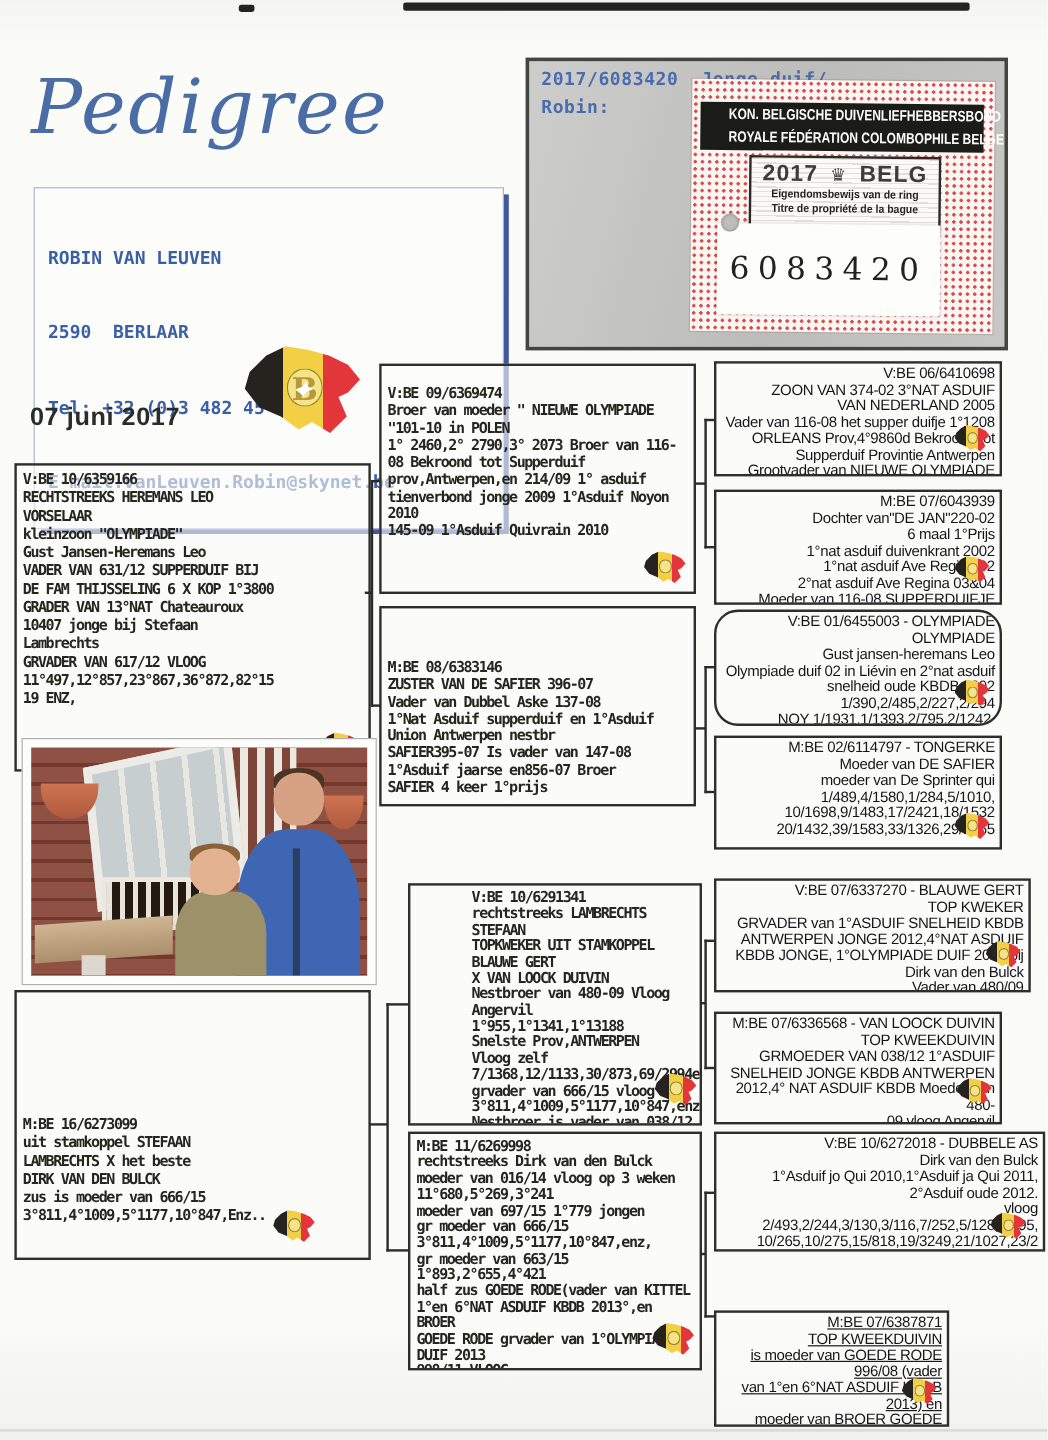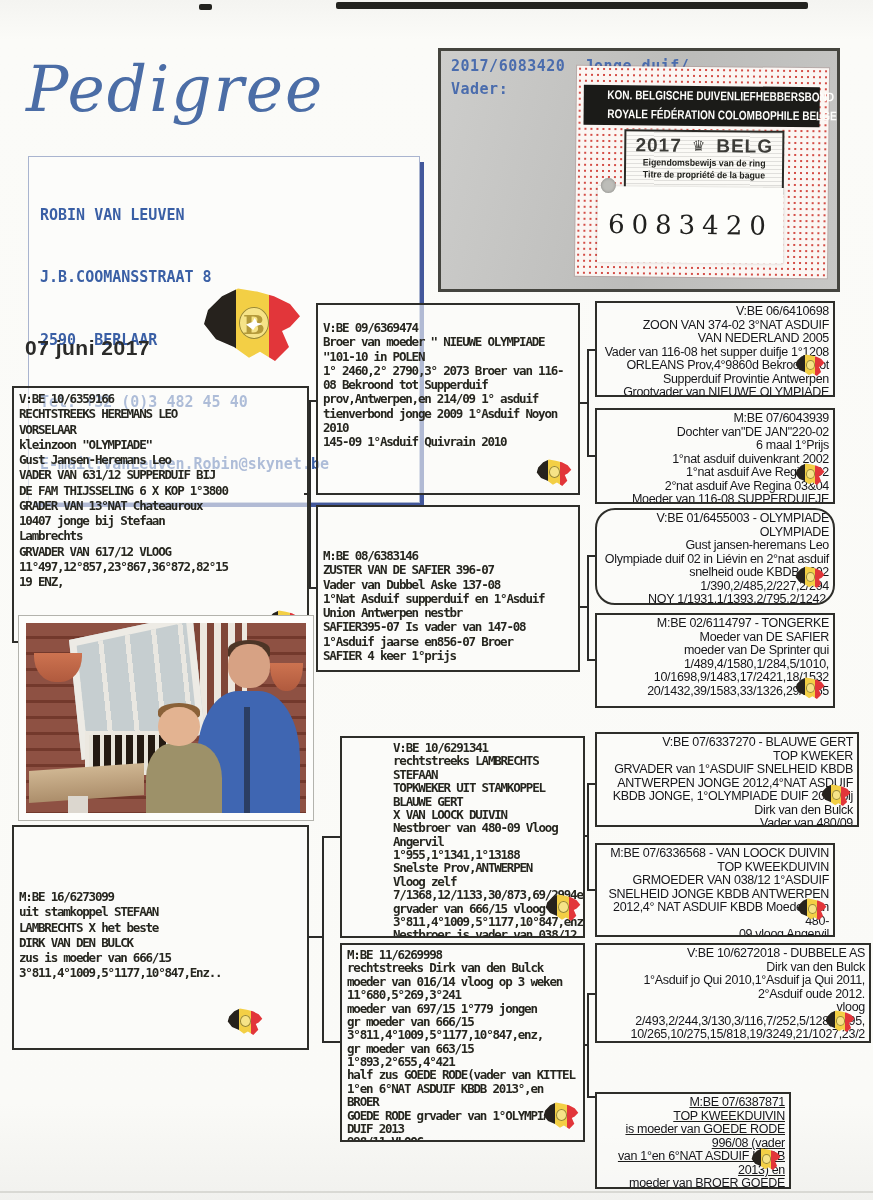--- a/index.html
+++ b/index.html
@@ -140,38 +140,37 @@
 <body>
 
 <div class="abs scan-bar" style="left:336px;top:2px;width:472px;height:7px;"></div>
 <div class="abs scan-bar" style="left:199px;top:4px;width:13px;height:6px;"></div>
 <div class="abs scan-line" style="left:0;top:1191px;width:873px;height:2px;"></div>
 
 <div class="abs title" style="left:26px;top:58px;">Pedigree</div>
 
 <div class="abs owner-box" style="left:28px;top:156px;">
   <div>ROBIN VAN LEUVEN</div>
-  <div>J.B.COOMANSSTRAAT 8</div>
   <div>2590  BERLAAR</div>
   <div>Tel: +32 (0)3 482 45 40</div>
   <div>E-mail:VanLeuven.Robin@skynet.be</div>
 </div>
 
 <div class="abs date" style="left:25px;top:288px;margin-top:48px;">07 juni 2017</div>
 
 <div class="abs beflag" style="left:202px;top:287px;width:100px;height:77px;">
   <span class="emblem">
     <span class="b-letter">B</span>
   </span>
   <span class="bird"></span>
 </div>
 
 <div class="abs ring-panel">
   <div class="abs ring-line" style="left:10px;top:6px;">2017/6083420  Jonge duif/</div>
-  <div class="abs ring-line" style="left:10px;top:29px;">Vader:</div>
+  <div class="abs ring-line" style="left:10px;top:29px;">Robin:</div>
 
   <div class="abs ring-card">
     <div class="abs card-banner">
       <div>KON. BELGISCHE DUIVENLIEFHEBBERSBOND</div>
       <div>ROYALE FÉDÉRATION COLOMBOPHILE BELGE</div>
     </div>
     <div class="abs card-frame">
       <div class="card-year-row">
         <span>2017</span>
         <span class="card-crown">♛</span>
@@ -219,21 +218,21 @@
     <div class="abs man-zip"></div>
     <div class="abs man-hair"></div>
     <div class="abs man-head"></div>
     <div class="abs child-coat"></div>
     <div class="abs child-hair"></div>
     <div class="abs child-head"></div>
   </div>
 </div>
 
 <div class="abs pbox mono" style="left:12px;top:825px;width:297px;height:225px;">
-  <div class="ptext" style="padding-top:62px;">M:BE 16/6273099
+  <div class="ptext" style="padding-top:62px;margin-top:40px;">M:BE 16/6273099
 uit stamkoppel STEFAAN
 LAMBRECHTS X het beste
 DIRK VAN DEN BULCK
 zus is moeder van 666/15
 3°811,4°1009,5°1177,10°847,Enz..</div>
   <div class="abs beflag flag-sm" style="right:44px;bottom:12px;">
       <span class="emblem"></span>
     </div>
 </div>
 

